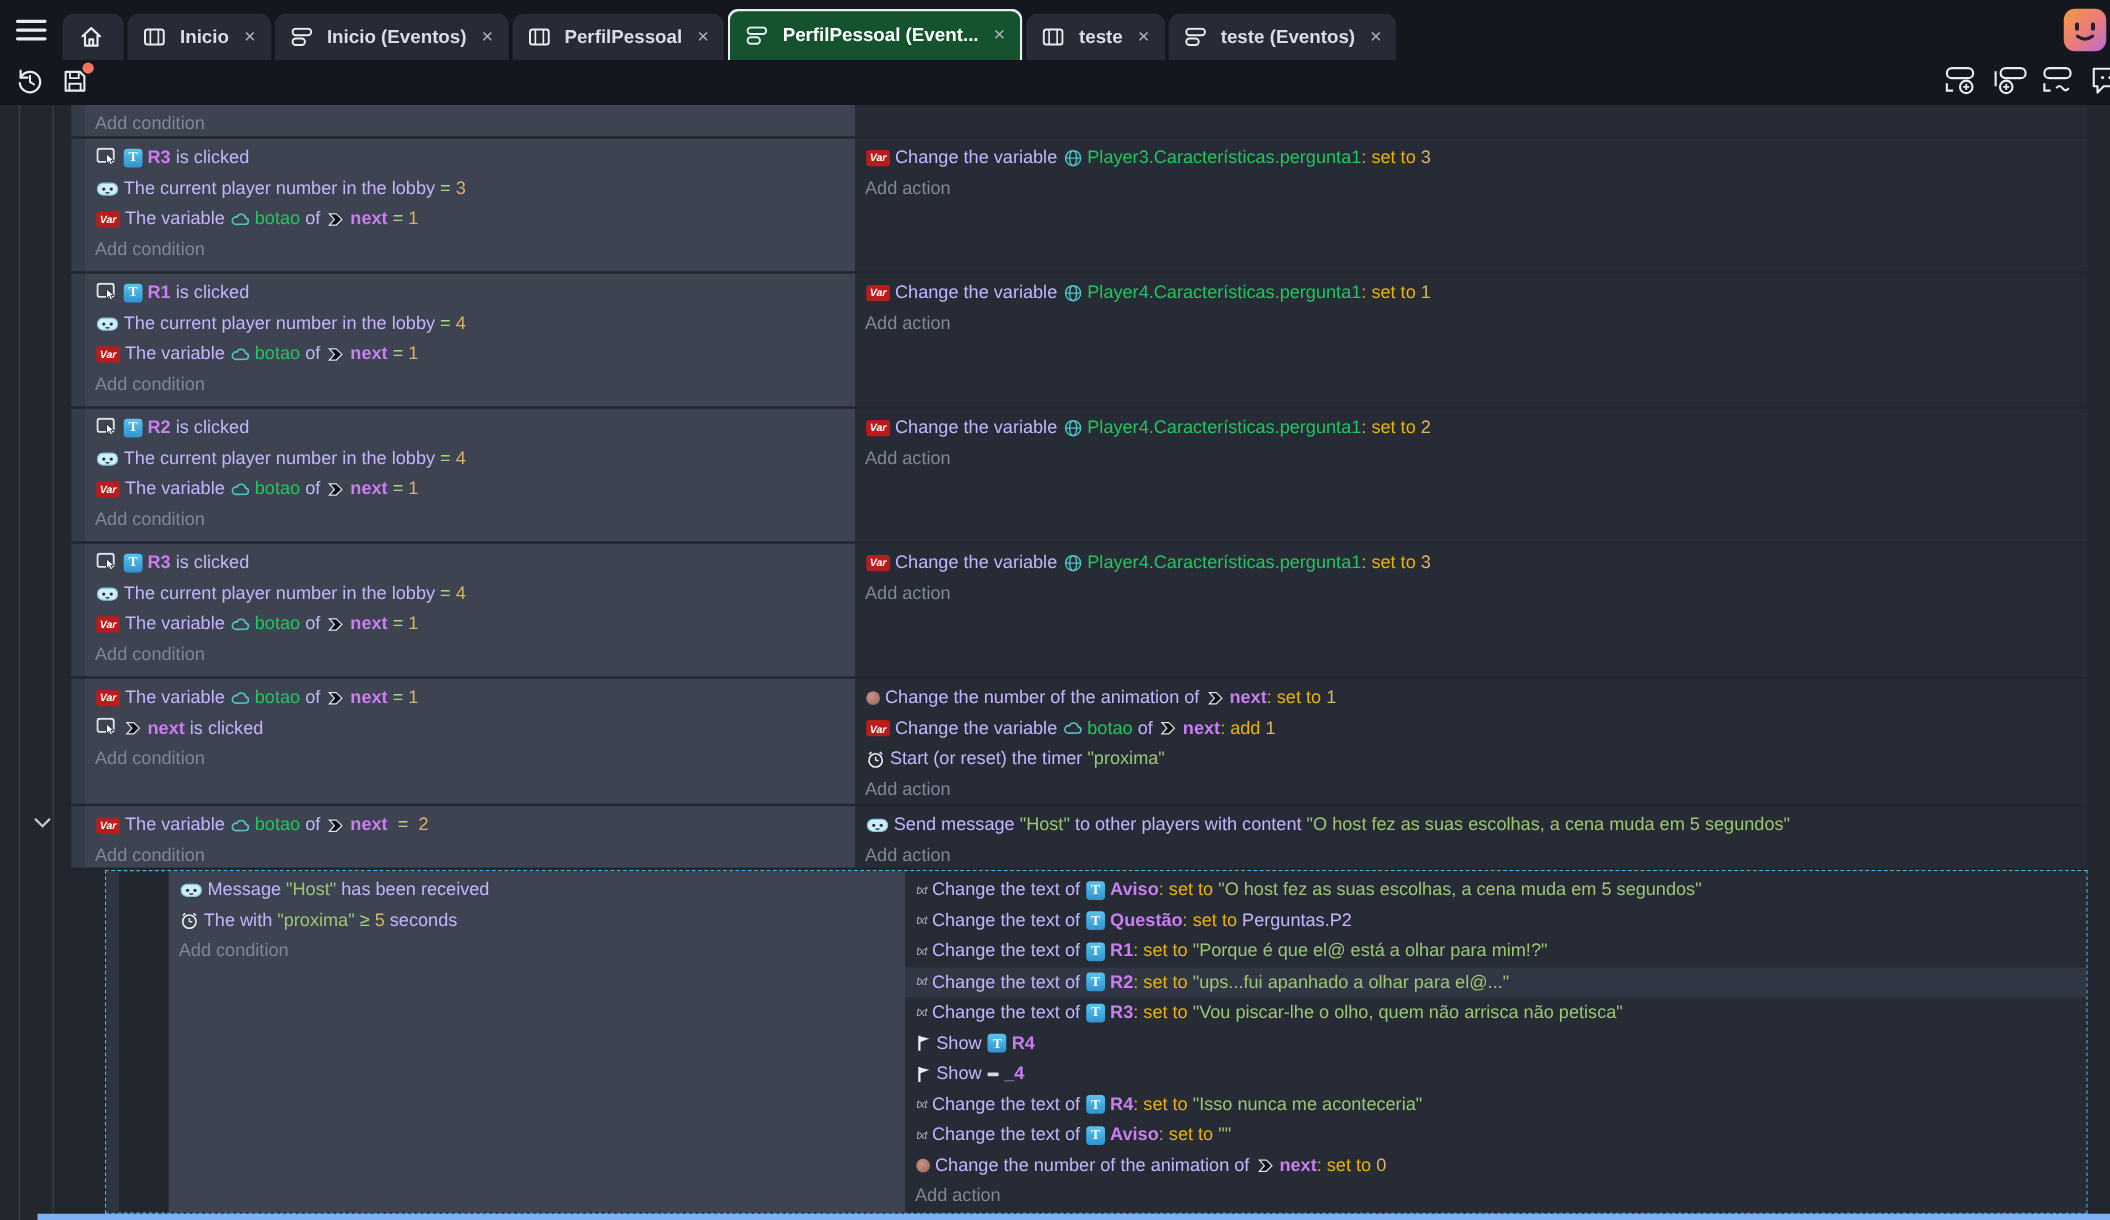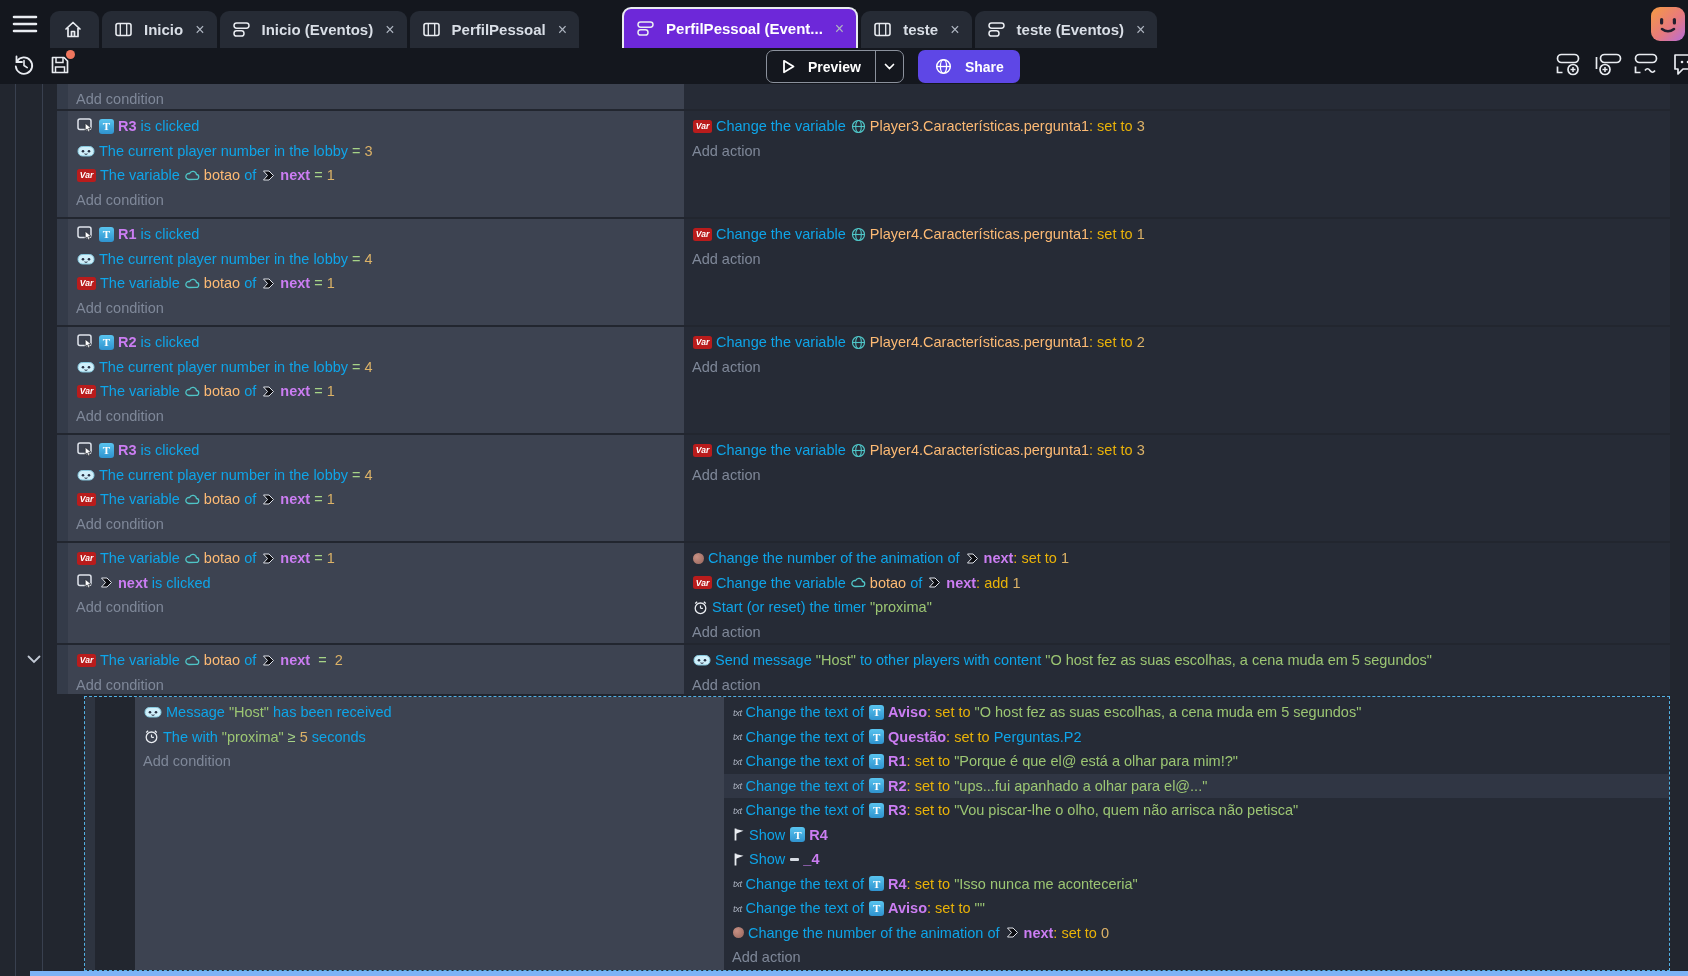--- a/index.html
+++ b/index.html
@@ -5,21 +5,21 @@
   html,body{margin:0;padding:0;width:1688px;height:976px;overflow:hidden;background:#14171e;
     font-family:"Liberation Sans", sans-serif;}
   
   .tabbar{position:absolute;left:0;top:0;width:1688px;height:48px;background:#14171e;
     display:flex;align-items:flex-end;}
   .hamburger{width:50px;height:48px;display:flex;align-items:center;justify-content:center;cursor:pointer;}
   .tabs{display:flex;align-items:flex-end;height:48px;}
   .tab{height:37px;display:flex;align-items:center;gap:8px;padding:0 12px;margin-right:3px;
     background:#262b35;border-radius:9px 9px 0 0;color:#d9dee6;font-weight:700;font-size:15px;
     box-sizing:border-box;cursor:pointer;white-space:nowrap;}
-  .tab.active{border:2px solid #e9ecf1;border-bottom:none;color:#ffffff;height:41px;background:#6d28d9;margin-left:40px;}
+  .tab.active{border:2px solid #e9ecf1;border-bottom:none;color:#ffffff;height:41px;background:#14532d;}
   .tab .close{color:#aeb5c0;font-size:16px;font-weight:400;margin-left:4px;}
   .tab.home{padding:0 12px;}
   .avatar{position:absolute;right:3px;top:7px;width:34px;height:34px;border-radius:9px;
     background:linear-gradient(135deg,#f49b42 0%,#e87a7d 55%,#b66cd9 100%);
     display:flex;align-items:center;justify-content:center;cursor:pointer;}
   
   .toolbar{position:absolute;left:0;top:48px;width:1688px;height:36px;background:#14171e;}
   .tb-left{position:absolute;left:12px;top:5px;display:flex;gap:13px;align-items:center;}
   .tb-icon{position:relative;display:flex;align-items:center;justify-content:center;cursor:pointer;}
   .dot{position:absolute;right:-4px;top:-4px;width:9px;height:9px;border-radius:50%;background:#f0765e;}
@@ -38,21 +38,21 @@
   .gutter{width:11px;background:#343b49;}
   .conds{width:616px;background:#3d4351;padding-top:3px;box-sizing:border-box;}
   .acts{flex:1;background:#262b36;padding-top:3px;box-sizing:border-box;}
   .event.sub{margin-left:27px;border:1px dashed #53b1e4;}
   .event.sub .gutter{width:10px;background:#2e3440;}
   .event.sub .conds{width:589px;margin-left:40px;}
   .row{height:24.5px;display:flex;align-items:center;padding-left:8px;font-size:14.5px;color:#e7eaf0;cursor:pointer;}
   .row span{white-space:pre;}
   .row.hl{background:#303644;}
   .addlabel{color:#7f8899;}
-  .tp{color:#0ea5e9}.to{color:#cb7df2;font-weight:700}.tv{color:#fdba74}
+  .tp{color:#c4b5fd}.to{color:#cb7df2;font-weight:700}.tv{color:#22c55e}
   .tn{color:#dcb267}.ts{color:#9cc673}.te{color:#a6d387}.tt{color:#eab308}
   .ic{display:inline-flex;align-items:center;justify-content:center;margin:0 4px 0 1px;flex:none;}
   .ticobj{display:inline-flex;width:15px;height:15px;background:linear-gradient(180deg,#59c4ef,#2f93cf);
     border-radius:3px;color:#fff;font-weight:bold;font-size:11px;align-items:center;justify-content:center;
     font-family:"Liberation Serif",serif;}
   .vicon{display:inline-flex;width:19px;height:13px;background:#b91c1c;border-radius:2.5px;color:#fff;
     font-size:8.5px;font-style:italic;font-weight:bold;align-items:center;justify-content:center;}
   .txticon{font-style:italic;font-size:9.5px;color:#a6adbb;letter-spacing:-0.5px;}
   .animdot{width:11px;height:11px;border-radius:50%;background:radial-gradient(circle at 35% 35%,#c89184,#96655c);}
   .dashicon{width:9px;height:3px;background:#d6dbe3;border-radius:1px;}
@@ -160,47 +160,20 @@
     </div>
     <div class="tb-icon">
       <svg width="22" height="22" viewBox="0 0 22 22">
           <path d="M3.5 3.5 H15 L18.5 7 V18.5 H3.5 Z" fill="none" stroke="#e9ecf1" stroke-width="1.7" stroke-linejoin="round"></path>
           <path d="M7 3.5 V8.5 H14 V3.5" fill="none" stroke="#e9ecf1" stroke-width="1.5"></path>
           <path d="M6.5 18.5 V13 H15.5 V18.5" fill="none" stroke="#e9ecf1" stroke-width="1.5"></path>
         </svg>
       <span class="dot"></span>
     </div>
   </div>
-  <div class="tb-center">
-    <div class="preview-btn">
-      <div class="preview-main">
-        <span class="ic">
-            <svg width="13" height="15" viewBox="0 0 13 15">
-              <path d="M2 1.8 L11.5 7.5 L2 13.2 Z" fill="none" stroke="#fff" stroke-width="1.8" stroke-linejoin="round"></path>
-            </svg>
-          </span>
-        <span>Preview</span>
-      </div>
-      <div class="preview-caret">
-        <svg width="11" height="7" viewBox="0 0 11 7">
-            <path d="M1.5 1.5 L5.5 5.5 L9.5 1.5" fill="none" stroke="#fff" stroke-width="1.7" stroke-linecap="round"></path>
-          </svg>
-      </div>
-    </div>
-    <div class="share-btn">
-      <span class="ic">
-          <svg width="17" height="17" viewBox="0 0 17 17">
-            <circle cx="8.5" cy="8.5" r="6.8" fill="none" stroke="#fff" stroke-width="1.5"></circle>
-            <ellipse cx="8.5" cy="8.5" rx="3.1" ry="6.8" fill="none" stroke="#fff" stroke-width="1.3"></ellipse>
-            <path d="M1.7 8.5 h13.6" stroke="#fff" stroke-width="1.3"></path>
-          </svg>
-        </span>
-      <span>Share</span>
-    </div>
-  </div>
   <div class="tb-right" id="tb-right">
       <div class="tb-icon">
         <svg width="27" height="23" viewBox="0 0 27 23">
           <rect x="1.5" y="1.5" width="21" height="8" rx="4" fill="none" stroke="#e9ecf1" stroke-width="1.7"></rect>
           <path d="M1.5 13.5 v6 h5" fill="none" stroke="#e9ecf1" stroke-width="1.7"></path>
           <circle cx="17" cy="16.5" r="5" fill="none" stroke="#e9ecf1" stroke-width="1.7"></circle>
           <path d="M17 14 v5 M14.5 16.5 h5" stroke="#e9ecf1" stroke-width="1.5"></path>
         </svg>
       </div>
       <div class="tb-icon">

